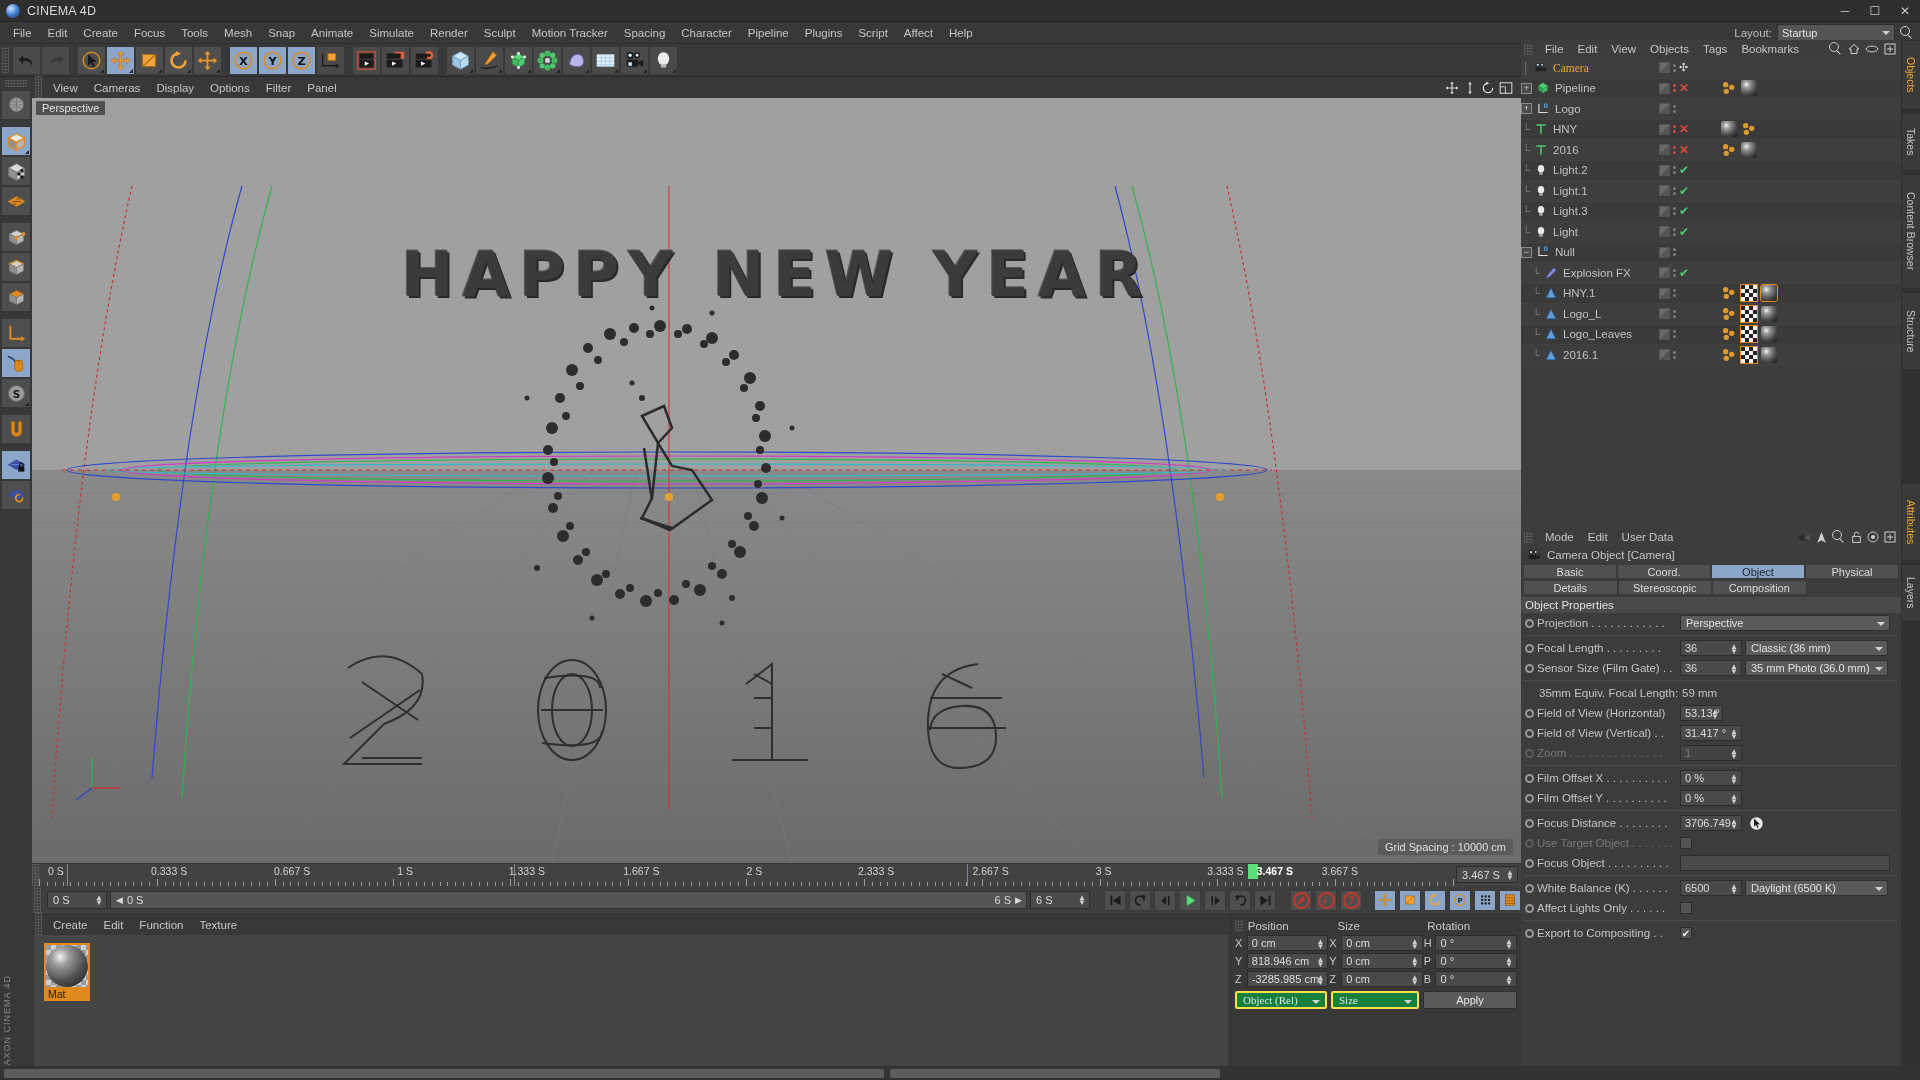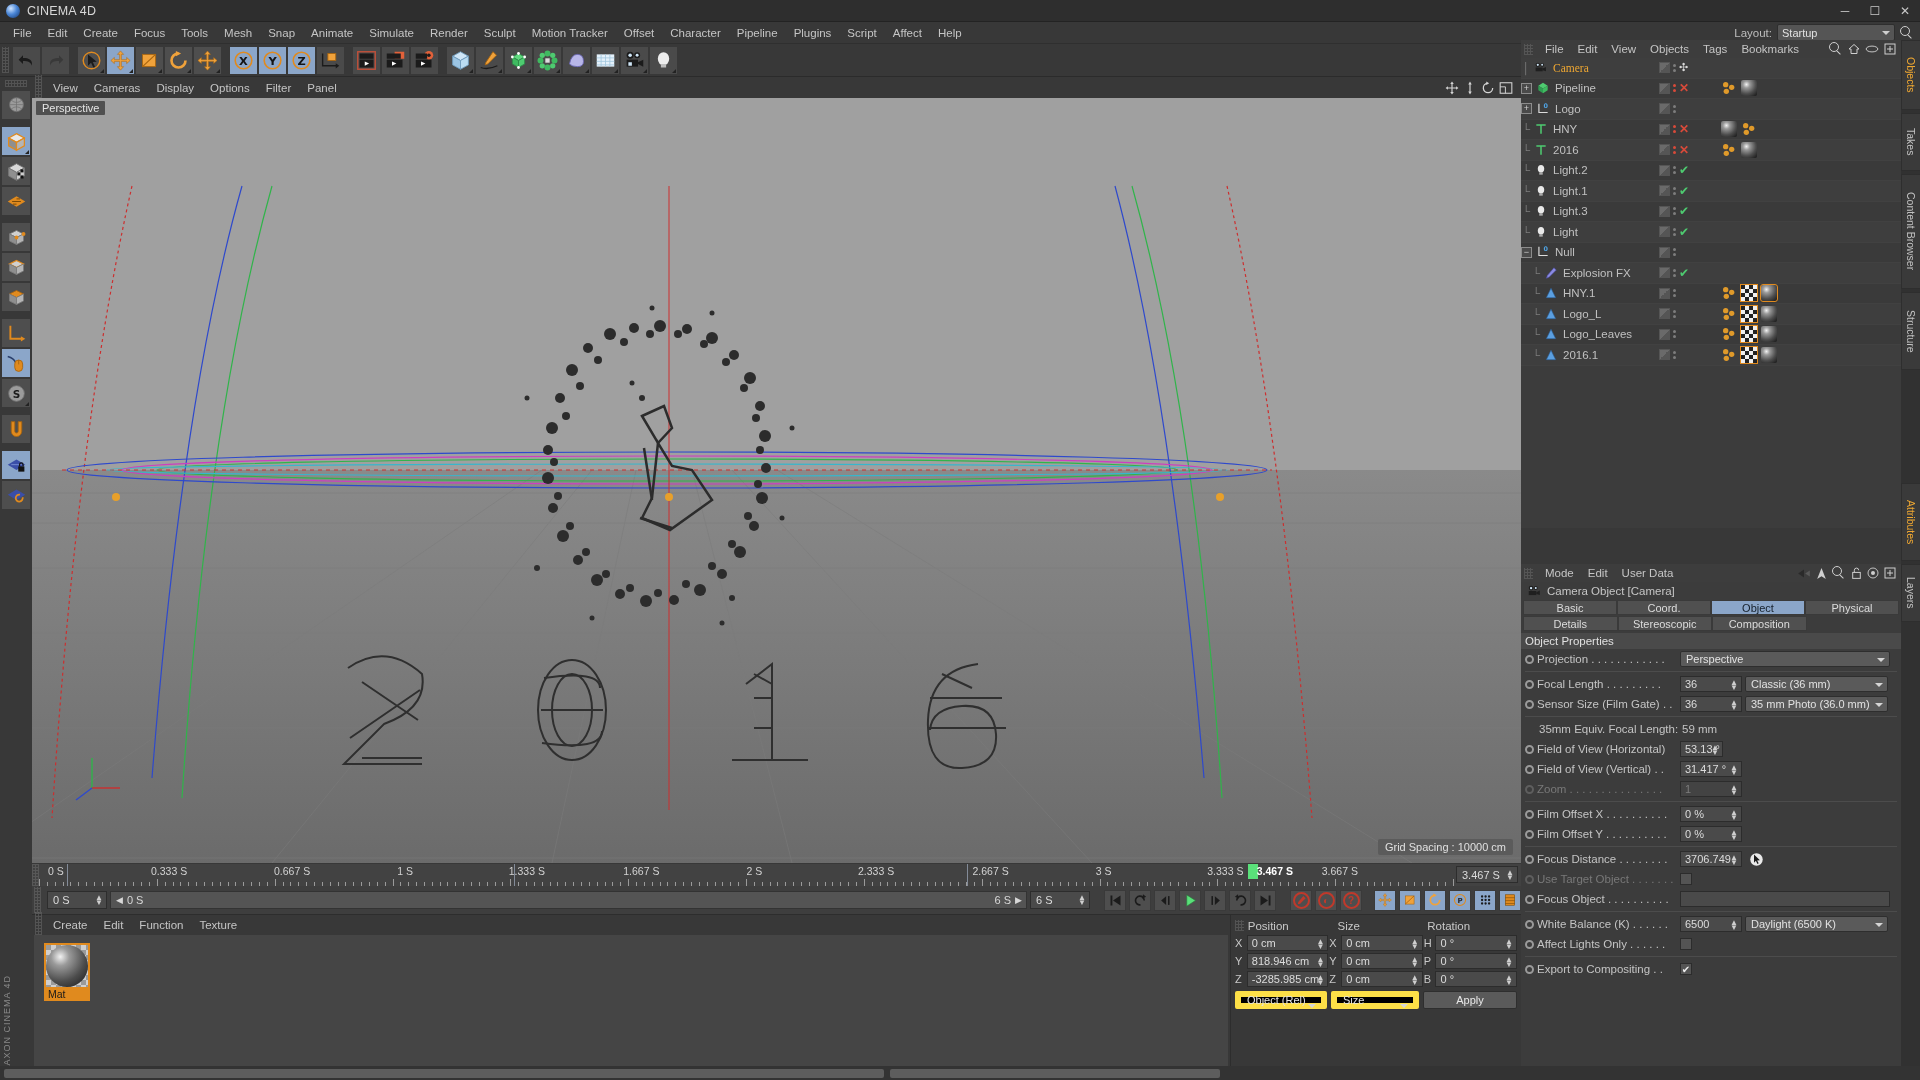--- a/index.html
+++ b/index.html
@@ -131,22 +131,22 @@
   .coord-hdr{display:flex;font-size:11.5px;color:#c8c8c8;height:17px;align-items:center;}
   .coord-hdr .g{width:9px;height:11px;background:
         repeating-linear-gradient(0deg,#6a6a6a 0 1px,transparent 1px 3px),
         repeating-linear-gradient(90deg,#6a6a6a 0 1px,transparent 1px 3px);opacity:.55;margin-right:4px;}
   .coord-hdr span{width:92px;}
   .coord-row{display:flex;align-items:center;height:17px;margin-bottom:1px;gap:1px;}
   .ax{width:11px;font-size:11px;color:#c8c8c8;text-align:left;}
   .cfield{width:83px;height:16px;background:#4a4a4a;border:1px solid #2c2c2c;font-size:11px;
           color:#dcdcdc;display:flex;align-items:center;padding-left:4px;position:relative;}
   .coord-foot{display:flex;gap:4px;margin-top:4px;}
-  .csel{height:18px;background:#000000;border:6px solid #fde047;border-radius:2px;font-size:11px;
-        color:#e2e2e2;display:flex;align-items:center;padding-left:6px;position:relative;}
+  .csel{height:18px;background:#15803d;border:2px solid #fde047;border-radius:2px;font-size:11px;
+        color:#e2e2e2;display:flex;align-items:center;padding-left:6px;position:relative;font-family:Liberation Serif, serif;}
   .csel .arw{position:absolute;right:5px;top:7px;border-left:4px solid transparent;border-right:4px solid transparent;border-top:4px solid #d5d5d5;}
   .capply{height:18px;flex:1;background:#5a5a5a;border:1px solid #2e2e2e;border-radius:2px;
           font-size:11px;color:#e8e8e8;display:flex;align-items:center;justify-content:center;}
 
   
   .rightcol{position:absolute;left:1521px;top:40px;width:380px;bottom:14px;background:#383838;}
   .panel-hdr{height:18px;display:flex;align-items:center;font-size:11.5px;background:#3d3d3d;padding-left:3px;}
   .panel-hdr .g{width:9px;height:11px;background:
         repeating-linear-gradient(0deg,#6a6a6a 0 1px,transparent 1px 3px),
         repeating-linear-gradient(90deg,#6a6a6a 0 1px,transparent 1px 3px);opacity:.55;margin-right:5px;}
@@ -170,21 +170,21 @@
   .odots{display:flex;flex-direction:column;gap:2px;}
   .odots i{width:3px;height:3px;border-radius:50%;background:#7d7d7d;}
   .odots i.r{background:#d84a3a;}
   .otagbox{position:absolute;left:200px;display:flex;align-items:center;gap:4px;}
   .tg-mat{width:16px;height:16px;border-radius:2px;
           background:radial-gradient(circle at 34% 28%,#f2f2f2 0%,#9a9a9a 22%,#4d4d4d 60%,#151515 100%);}
   .tg-mat.hl{outline:1px solid #e08a1e;}
   .tg-chk{width:16px;height:16px;background:repeating-conic-gradient(#f0f0f0 0% 25%,#222 0% 50%) 0 0/8px 8px;
           outline:1px solid #e08a1e;}
 
-  .attr{position:absolute;left:0;right:0;top:488px;bottom:0;background:#3c3c3c;margin-top:36px;}
+  .attr{position:absolute;left:0;right:0;top:488px;bottom:0;background:#3c3c3c;}
   .attr-title{height:18px;display:flex;align-items:center;font-size:11.5px;color:#c6c6c6;padding-left:5px;background:#3c3c3c;}
   .tabs{display:flex;padding:0 2px;}
   .tab{flex:1;height:15px;background:#505050;border:1px solid #3a3a3a;font-size:11px;color:#dcdcdc;
        display:flex;align-items:center;justify-content:center;}
   .tab.act{background:#8ba6c9;color:#16202b;}
   .sect{height:16px;background:#4a4a4a;font-size:11.5px;color:#e0e0e0;display:flex;align-items:center;padding-left:4px;margin-top:2px;}
   .prow{height:20px;display:flex;align-items:center;font-size:11.5px;padding-left:4px;gap:3px;}
   .bullet{width:9px;height:9px;border-radius:50%;border:2px solid #9a9a9a;background:#3c3c3c;flex:0 0 auto;}
   .bullet.dim{border-color:#5e5e5e;}
   .plabel{color:#c4c4c4;white-space:nowrap;overflow:hidden;}
@@ -231,21 +231,21 @@
     <div class="mi">Create</div>
     <div class="mi">Focus</div>
     <div class="mi">Tools</div>
     <div class="mi">Mesh</div>
     <div class="mi">Snap</div>
     <div class="mi">Animate</div>
     <div class="mi">Simulate</div>
     <div class="mi">Render</div>
     <div class="mi">Sculpt</div>
     <div class="mi">Motion Tracker</div>
-    <div class="mi">Offset</div>
+    <div class="mi">Spacing</div>
     <div class="mi">Character</div>
     <div class="mi">Pipeline</div>
     <div class="mi">Plugins</div>
     <div class="mi">Script</div>
     <div class="mi">Affect</div>
     <div class="mi">Help</div>
     <div class="layout-box">
       <div class="layout-lbl">Layout:</div>
       <div class="layout-sel">
         <span>Startup</span>
@@ -701,20 +701,21 @@
           <ellipse cx="540" cy="612" rx="34" ry="50"></ellipse>
           <ellipse cx="540" cy="612" rx="20" ry="36"></ellipse>
           <path d="M512 580 q56 -8 56 10 M510 645 q60 8 60 -12 M509 612 h62"></path>
           <path d="M714 586 l26 -20 v96 M700 662 h76"></path>
           <path d="M740 566 v96 M722 576 l18 10 M722 600 h18 M722 630 h18"></path>
           <path d="M946 566 q-48 6 -50 56 q-2 50 34 48 q36 -2 34 -34 q-2 -30 -34 -28 q-30 2 -32 24"></path>
           <path d="M898 600 h72 M896 630 h78 M910 576 l30 14"></path>
         </g>
       </svg>
 
+      <div class="hny">HAPPY NEW YEAR</div>
     <div class="year-row">
           <span style="opacity: 0;">2</span>
           <span style="opacity: 0;">0</span>
           <span style="opacity: 0;">1</span>
           <span style="opacity: 0;">6</span>
         </div>
       </div>
   </div>
 
   <div class="timeline">

